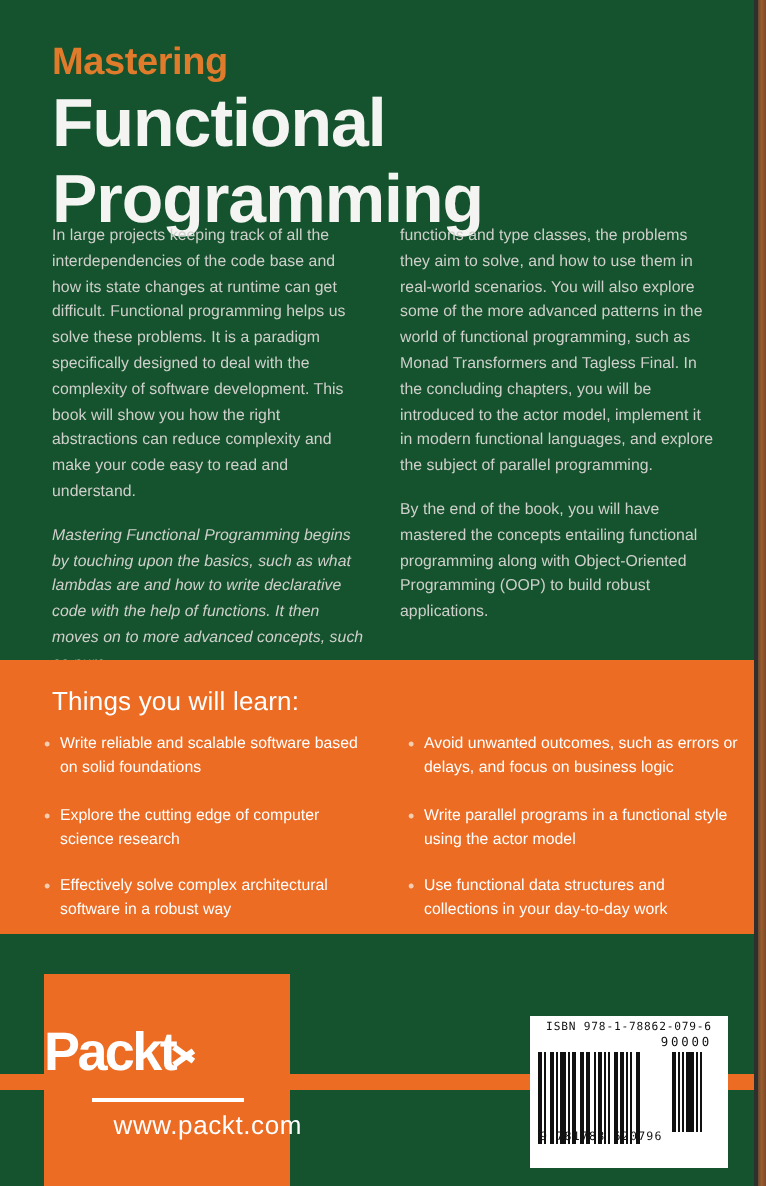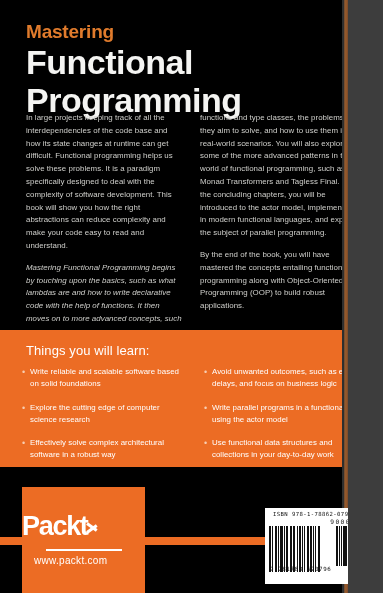--- a/index.html
+++ b/index.html
@@ -8,23 +8,23 @@
   html, body {
     width: 383px;
     height: 593px;
     background: #3d3d3d;
     font-family: "Liberation Sans", sans-serif;
     overflow: hidden;
   }
 
   #cover {
     position: relative;
-    width: 348px;
+    width: 383px;
     height: 593px;
-    background: #000000;
+    background: #14532d;
     overflow: hidden;
   }
 
   
   #spine-stripe {
     position: absolute;
     top: 0; right: 0;
     width: 4px;
     height: 593px;
     background: linear-gradient(to right, #6b4a33 0%, #9c5c2a 45%, #7a4a2c 100%);
@@ -198,25 +198,25 @@
   #packt-rule {
     position: absolute;
     left: 24px;
     top: 62px;
     width: 76px;
     height: 1.5px;
     background: #ffffff;
   }
   #packt-url {
     position: absolute;
-    left: 12px;
+    left: 6px;
     top: 68px;
     width: 123px;
-    text-align: left;
-    font-size: 10px;
+    text-align: right;
+    font-size: 13px;
     color: #ffffff;
     letter-spacing: 0.3px;
   }
 
   
   #india-badge {
     position: absolute;
     left: 158px;
     top: 564px;
     width: 96px;

